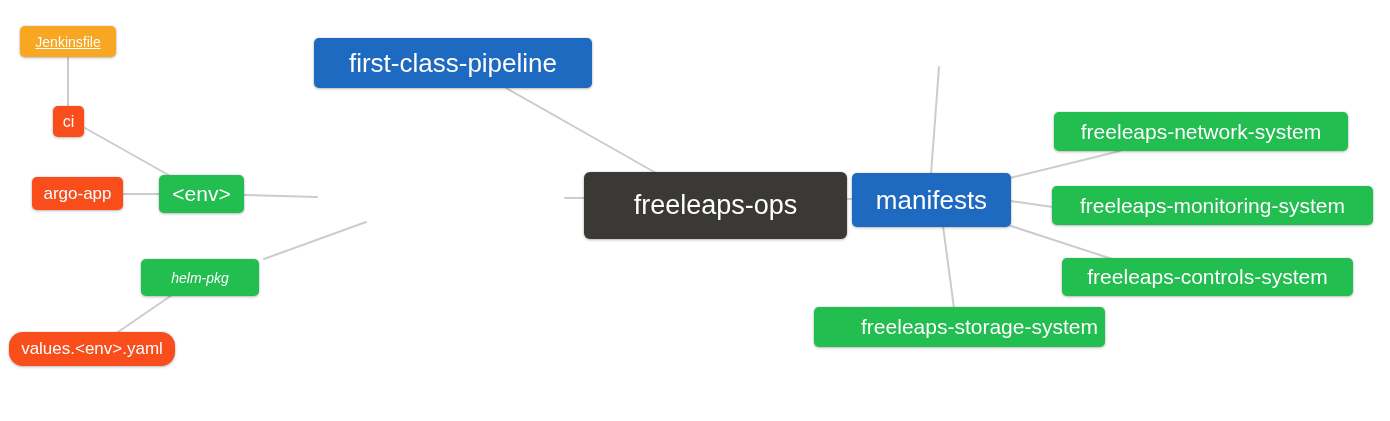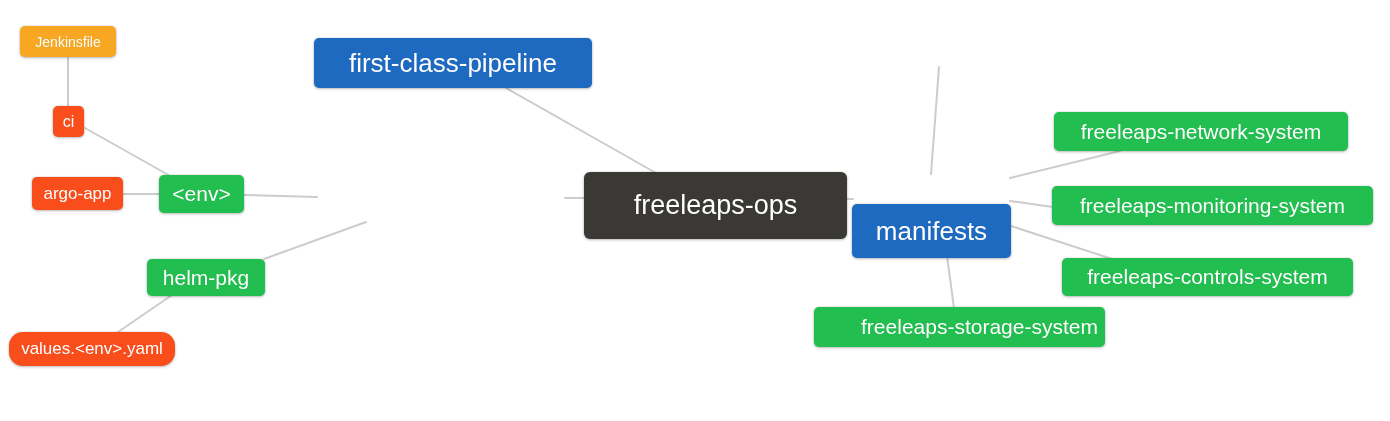--- a/index.html
+++ b/index.html
@@ -65,25 +65,25 @@
       <line x1="846" y1="199" x2="853" y2="199" stroke="#cccccc" stroke-width="2" stroke-linecap="round"></line>
       <line x1="931" y1="174" x2="939" y2="67" stroke="#cccccc" stroke-width="2" stroke-linecap="round"></line>
       <line x1="1010" y1="178" x2="1120" y2="151" stroke="#cccccc" stroke-width="2" stroke-linecap="round"></line>
       <line x1="1010" y1="201" x2="1053" y2="207" stroke="#cccccc" stroke-width="2" stroke-linecap="round"></line>
       <line x1="1011" y1="226" x2="1112" y2="259" stroke="#cccccc" stroke-width="2" stroke-linecap="round"></line>
       <line x1="943" y1="226" x2="954" y2="308" stroke="#cccccc" stroke-width="2" stroke-linecap="round"></line>
     </svg>
   <div id="node-layer">
       <div class="node root" style="left: 584px; top: 172px; width: 263px; height: 67px; font-size: 27px; background: rgb(59, 57, 53);">freeleaps-ops</div>
       <div class="node" style="left: 314px; top: 38px; width: 278px; height: 50px; font-size: 26px; background: rgb(30, 106, 193);">first-class-pipeline</div>
-      <div class="node" style="left: 852px; top: 173px; width: 159px; height: 54px; font-size: 26px; background: rgb(30, 106, 193); margin-top: 31px;">manifests</div>
+      <div class="node" style="left: 852px; top: 173px; width: 159px; height: 54px; font-size: 26px; background: rgb(30, 106, 193);">manifests</div>
       <div class="node" style="left: 159px; top: 175px; width: 85px; height: 38px; font-size: 21px; background: rgb(34, 190, 80);">&lt;env&gt;</div>
-      <div class="node" style="left: 147px; top: 259px; width: 118px; height: 37px; font-size: 21px; background: rgb(34, 190, 80);">helm-pkg</div>
+      <div class="node" style="left: 141px; top: 259px; width: 118px; height: 37px; font-size: 14px; background: rgb(34, 190, 80); font-style: italic;">helm-pkg</div>
       <div class="node" style="left: 1054px; top: 112px; width: 294px; height: 39px; font-size: 21px; background: rgb(34, 190, 80);">freeleaps-network-system</div>
       <div class="node" style="left: 1052px; top: 186px; width: 321px; height: 39px; font-size: 21px; background: rgb(34, 190, 80);">freeleaps-monitoring-system</div>
       <div class="node" style="left: 1062px; top: 258px; width: 291px; height: 38px; font-size: 21px; background: rgb(34, 190, 80);">freeleaps-controls-system</div>
       <div class="node" style="left: 814px; top: 307px; width: 291px; height: 40px; font-size: 21px; background: rgb(34, 190, 80); padding-left: 40px;">freeleaps-storage-system</div>
       <div class="node" style="left: 53px; top: 106px; width: 31px; height: 31px; font-size: 16px; background: rgb(250, 77, 28);">ci</div>
       <div class="node" style="left: 32px; top: 177px; width: 91px; height: 33px; font-size: 17px; background: rgb(250, 77, 28);">argo-app</div>
       <div class="node" style="left: 9px; top: 332px; width: 166px; height: 34px; font-size: 17px; background: rgb(250, 77, 28); border-radius: 14px;">values.&lt;env&gt;.yaml</div>
-      <div class="node" style="left: 20px; top: 26px; width: 96px; height: 31px; font-size: 14px; background: rgb(247, 167, 34);">Jenkinsfile</div>
+      <div class="node" style="left: 20px; top: 26px; width: 96px; height: 31px; font-size: 14px; background: rgb(247, 167, 34); text-decoration: underline;">Jenkinsfile</div>
     </div>
 </div>
 
 </body></html>

